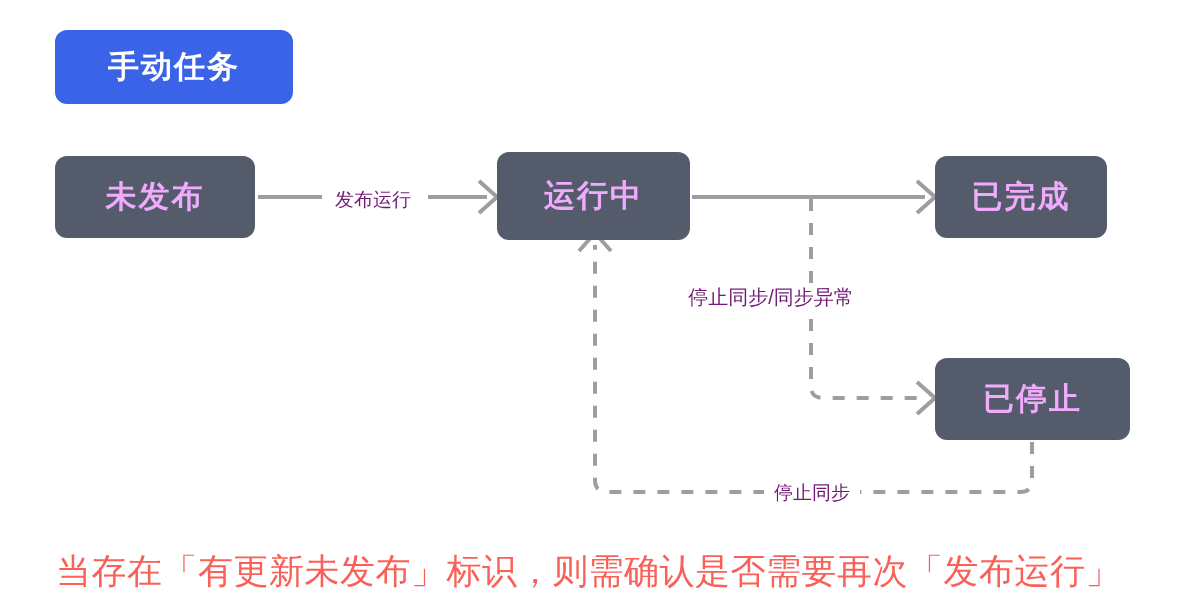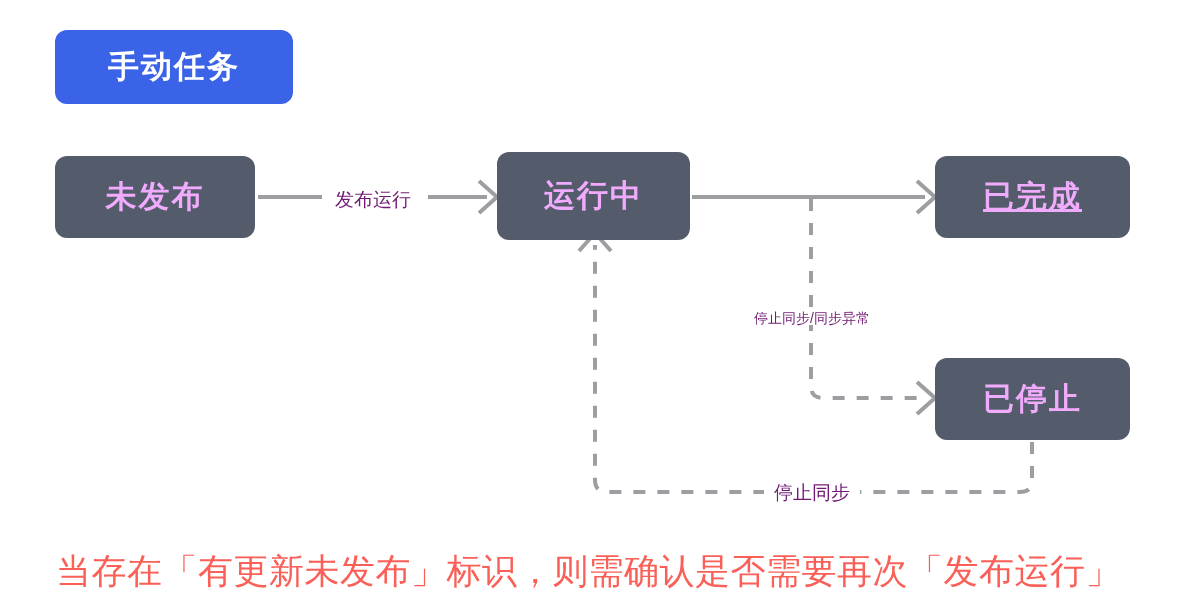--- a/index.html
+++ b/index.html
@@ -51,34 +51,34 @@
     display: flex;
     align-items: center;
     justify-content: center;
     font-size: 31px;
     font-weight: bold;
     letter-spacing: 2px;
     box-sizing: border-box;
   }
   .node-unpublished { left: 55px;  top: 156px; width: 200px; height: 82px; }
   .node-running     { left: 497px; top: 152px; width: 193px; height: 88px; }
-  .node-completed   { left: 935px; top: 156px; width: 195px; height: 82px; text-decoration: underline; }
+  .node-completed   { left: 935px; top: 156px; width: 172px; height: 82px; }
   .node-stopped     { left: 935px; top: 358px; width: 195px; height: 82px; align-items: center; }
 
   .edge-label {
     position: absolute;
     color: #701a75;
     background: #ffffff;
     white-space: nowrap;
     transform: translate(-50%, -50%);
     padding: 0 7px;
     line-height: 1;
   }
   .label-publish   { left: 373px; top: 199px; font-size: 19px; }
-  .label-stopsync  { left: 812px; top: 297px; font-size: 14px; padding: 0 10px; margin-top: 21px; }
+  .label-stopsync  { left: 771px; top: 297px; font-size: 20px; padding: 0 10px; }
   .label-rerun     { left: 812px; top: 492px; font-size: 19px; padding: 0 10px; }
 
   .footnote {
     position: absolute;
     left: 56px;
     top: 548px;
     color: #fa6058;
     font-size: 35px;
     white-space: nowrap;
     letter-spacing: 0.5px;

